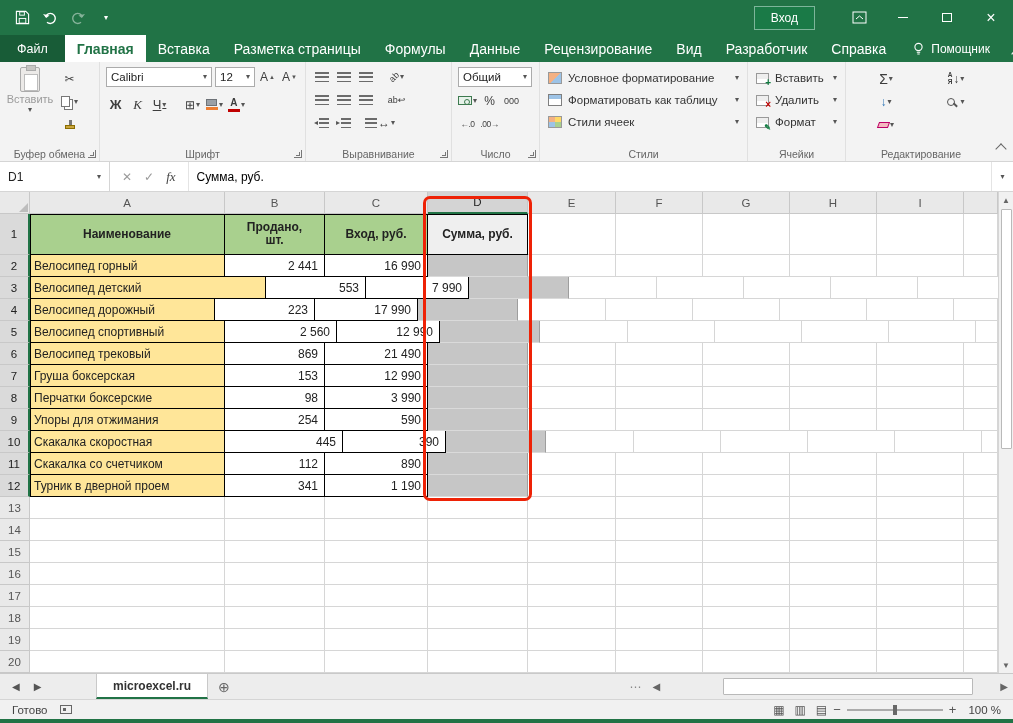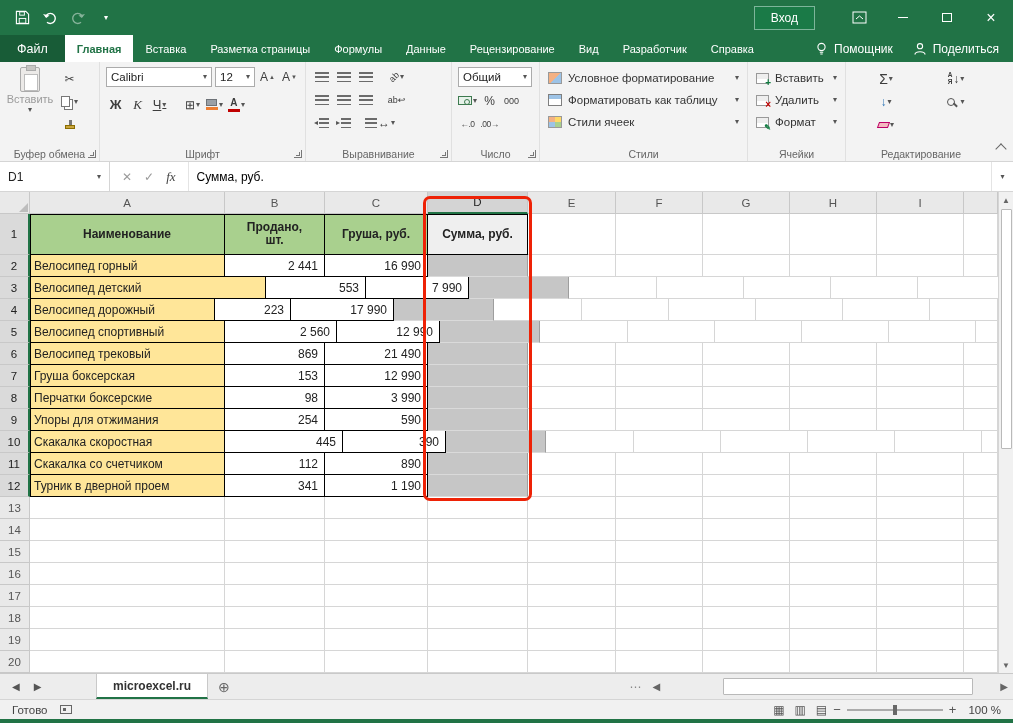--- a/index.html
+++ b/index.html
@@ -15,21 +15,21 @@
   .wtitle { position:absolute; left:0; right:0; text-align:center; font-size:12px; color:#fff; }
   .tright { margin-left:auto; display:flex; align-items:center; height:100%; z-index:2; }
   .login { background:#1a7a47; border:1px solid #7db59a; color:#fff; font-size:12px; padding:4px 16px; margin-right:22px; font-family:inherit; }
   .wbtn { width:44px; height:100%; display:flex; align-items:center; justify-content:center; font-size:15px; color:#fff; }
   .minbar { width:10px; height:1px; background:#fff; display:block; }
   .maxbox { width:10px; height:9px; border:1px solid #fff; display:block; }
 
   
   #tabsrow { position:absolute; top:35px; left:0; right:0; height:27px; background:#217346; display:flex; align-items:stretch; color:#fff; }
   .filetab { background:#185C37; padding:0 17px; display:flex; align-items:center; font-size:12.5px; }
-  .rtab { padding:0 12px; display:flex; align-items:center; font-size:11px; white-space:nowrap; }
+  .rtab { padding:0 12px; display:flex; align-items:center; font-size:14px; white-space:nowrap; }
   .rtab.active { background:#fff; color:#217346; font-weight:700; }
   .helper { margin-left:auto; display:flex; align-items:center; gap:6px; padding:0 14px; }
   .share { display:flex; align-items:center; gap:6px; padding:0 14px 0 6px; }
 
   
   #ribbon { position:absolute; top:62px; left:0; right:0; height:100px; background:#F3F3F3; border-bottom:1px solid #D5D5D5; display:flex; }
   .rgroup { position:relative; border-right:1px solid #E0E0E0; padding:5px 6px 16px 6px; display:flex; flex-direction:column; }
   .glabel { position:absolute; bottom:1px; left:0; right:0; text-align:center; font-size:10.5px; color:#666; }
   .dlg { position:absolute; right:3px; bottom:3px; width:8px; height:8px; border-right:1px solid #777; border-bottom:1px solid #777; }
   .dlg::before { content:""; position:absolute; right:1px; bottom:1px; width:3px; height:3px; border-right:1.5px solid #777; border-bottom:1.5px solid #777; }
@@ -451,21 +451,21 @@
       <div class="chead" style="width:87px">G</div>
       <div class="chead" style="width:87px">H</div>
       <div class="chead" style="width:87px">I</div>
       <div class="chead fillh"></div>
     </div>
     <div class="grow" style="height:41px">
       <div class="rhead sel">1</div>
       <div class="cell th first" style="width:195px">Наименование</div>
       <div class="cell th" style="width:100px">Продано,
 шт.</div>
-      <div class="cell th" style="width:103px">Груша, руб.</div>
+      <div class="cell th" style="width:103px">Вход, руб.</div>
       <div class="cell th active-cell" style="width:100px">Сумма, руб.</div>
       <div class="cell" style="width:88px"></div>
       <div class="cell" style="width:87px"></div>
       <div class="cell" style="width:87px"></div>
       <div class="cell" style="width:87px"></div>
       <div class="cell" style="width:87px"></div>
       <div class="cell fillc"></div>
     </div>
     <div class="grow" style="height:22px">
       <div class="rhead sel">2</div>
@@ -489,21 +489,21 @@
       <div class="cell" style="width:88px"></div>
       <div class="cell" style="width:87px"></div>
       <div class="cell" style="width:87px"></div>
       <div class="cell" style="width:87px"></div>
       <div class="cell" style="width:87px"></div>
       <div class="cell fillc"></div>
     </div>
     <div class="grow" style="height:22px">
       <div class="rhead sel">4</div>
       <div class="cell nm" style="width:185px">Велосипед дорожный</div>
-      <div class="cell num" style="width:76px">223</div>
+      <div class="cell num" style="width:100px">223</div>
       <div class="cell num" style="width:103px">17 990</div>
       <div class="cell selc" style="width:100px"></div>
       <div class="cell" style="width:88px"></div>
       <div class="cell" style="width:87px"></div>
       <div class="cell" style="width:87px"></div>
       <div class="cell" style="width:87px"></div>
       <div class="cell" style="width:87px"></div>
       <div class="cell fillc"></div>
     </div>
     <div class="grow" style="height:22px">

